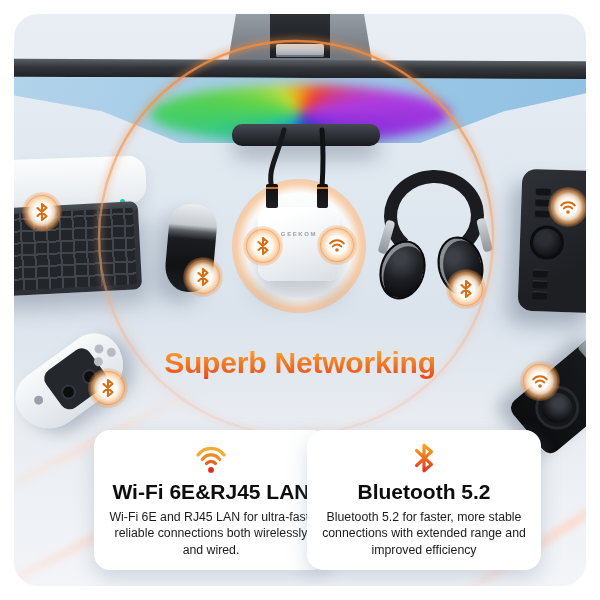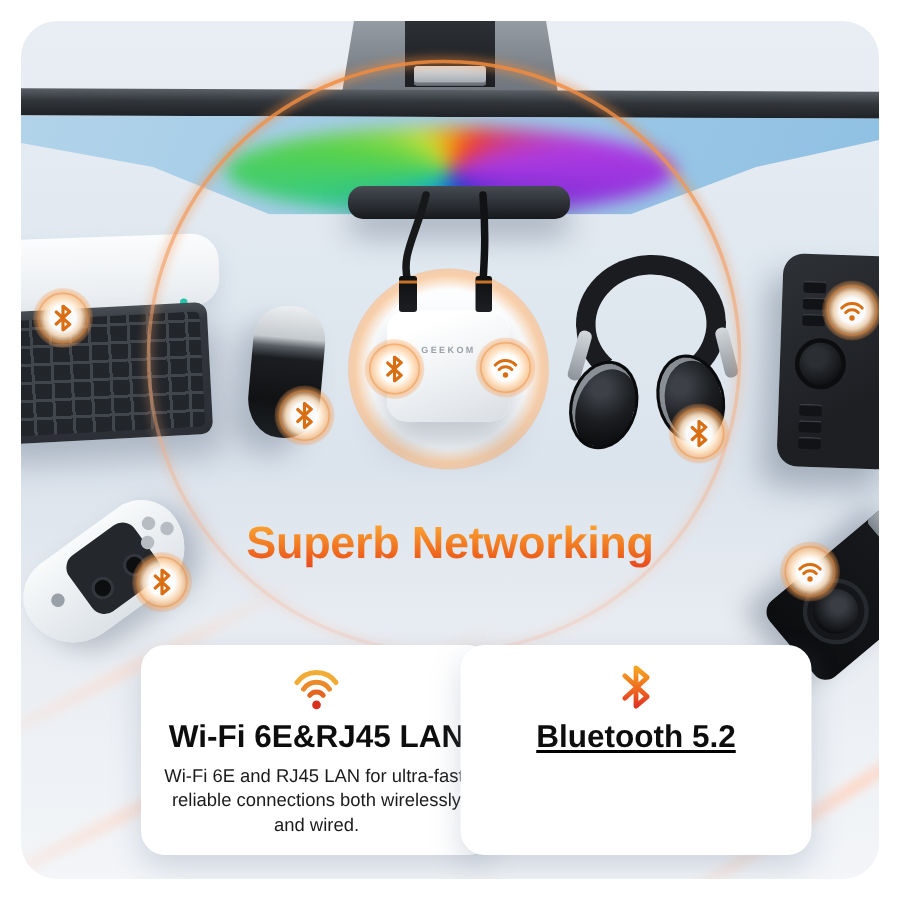--- a/index.html
+++ b/index.html
@@ -103,21 +103,21 @@
 
   
   .heading{left:0;top:346px;width:600px;text-align:center;font-size:30px;font-weight:800;letter-spacing:-.2px;
            background:linear-gradient(180deg,#fbaa35 5%,#f0701f 60%,#e8431c 100%);
            -webkit-background-clip:text;background-clip:text;color:transparent;
            text-shadow:0 1px 0 rgba(255,255,255,0);}
 
   
   .card{position:absolute;top:430px;width:234px;height:140px;background:#ffffff;border-radius:16px;
         box-shadow:0 8px 20px rgba(110,130,155,.28);text-align:center;padding-top:11px;}
-  .card.c1{left:59px;margin-left:35px;} .card.c2{left:307px;text-decoration:underline;}
+  .card.c1{left:59px;margin-left:35px;} .card.c2{left:307px;}
   .card-icon{height:34px;display:flex;align-items:center;justify-content:center;}
   .card-title{font-size:21px;font-weight:800;color:#0d0d0d;margin-top:5px;}
   .card-body{font-size:12.3px;line-height:1.33;color:#1b1b1b;padding:5px 13px 0 13px;}
 </style>
 </head>
 <body>
 
 <div class="stage">
   <div class="photo">
     <div class="world">
@@ -274,17 +274,18 @@
               <linearGradient id="btg" x1="0" y1="0" x2="0" y2="1">
                 <stop offset="0%" stop-color="#f7a521"></stop>
                   <stop offset="55%" stop-color="#ee6a1f"></stop>
                   <stop offset="100%" stop-color="#e03524"></stop>
               </linearGradient>
             </defs>
             <path d="M4 8 L18 21 L11 27 L11 3 L18 9 L4 22" fill="none" stroke="url(#btg)" stroke-width="3" stroke-linejoin="round" stroke-linecap="round"></path>
           </svg>
         </div>
         <div class="card-title">Bluetooth 5.2</div>
+        <div class="card-body">Bluetooth 5.2 for faster, more stable connections with extended range and improved efficiency</div>
       </div>
 
     </div>
   </div>
 </div>
 
 </body></html>

